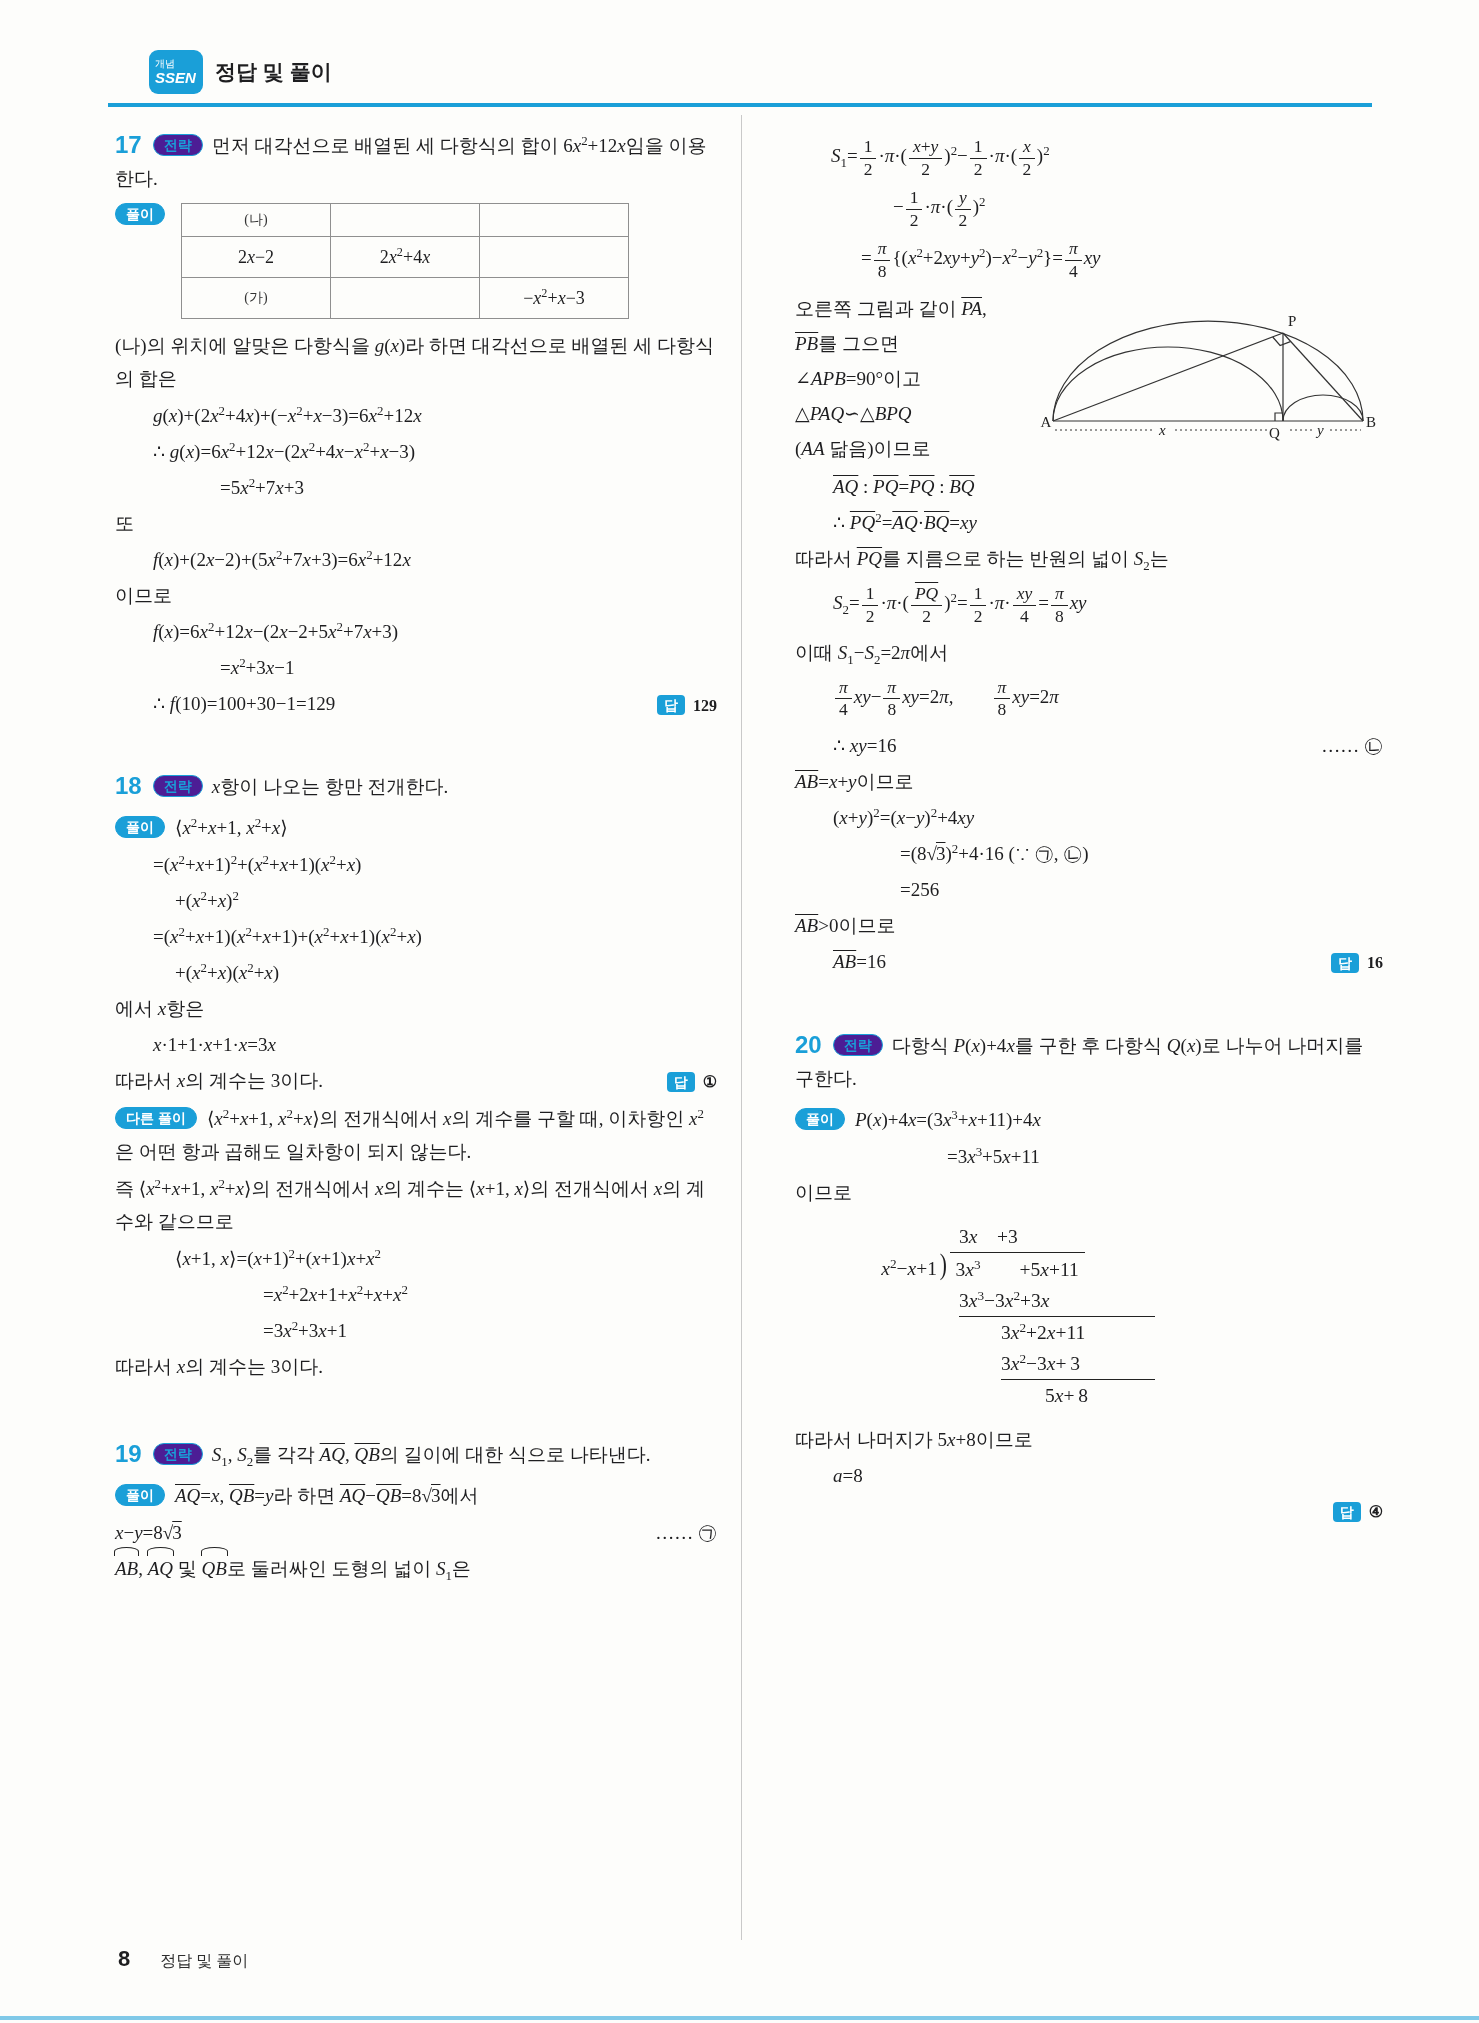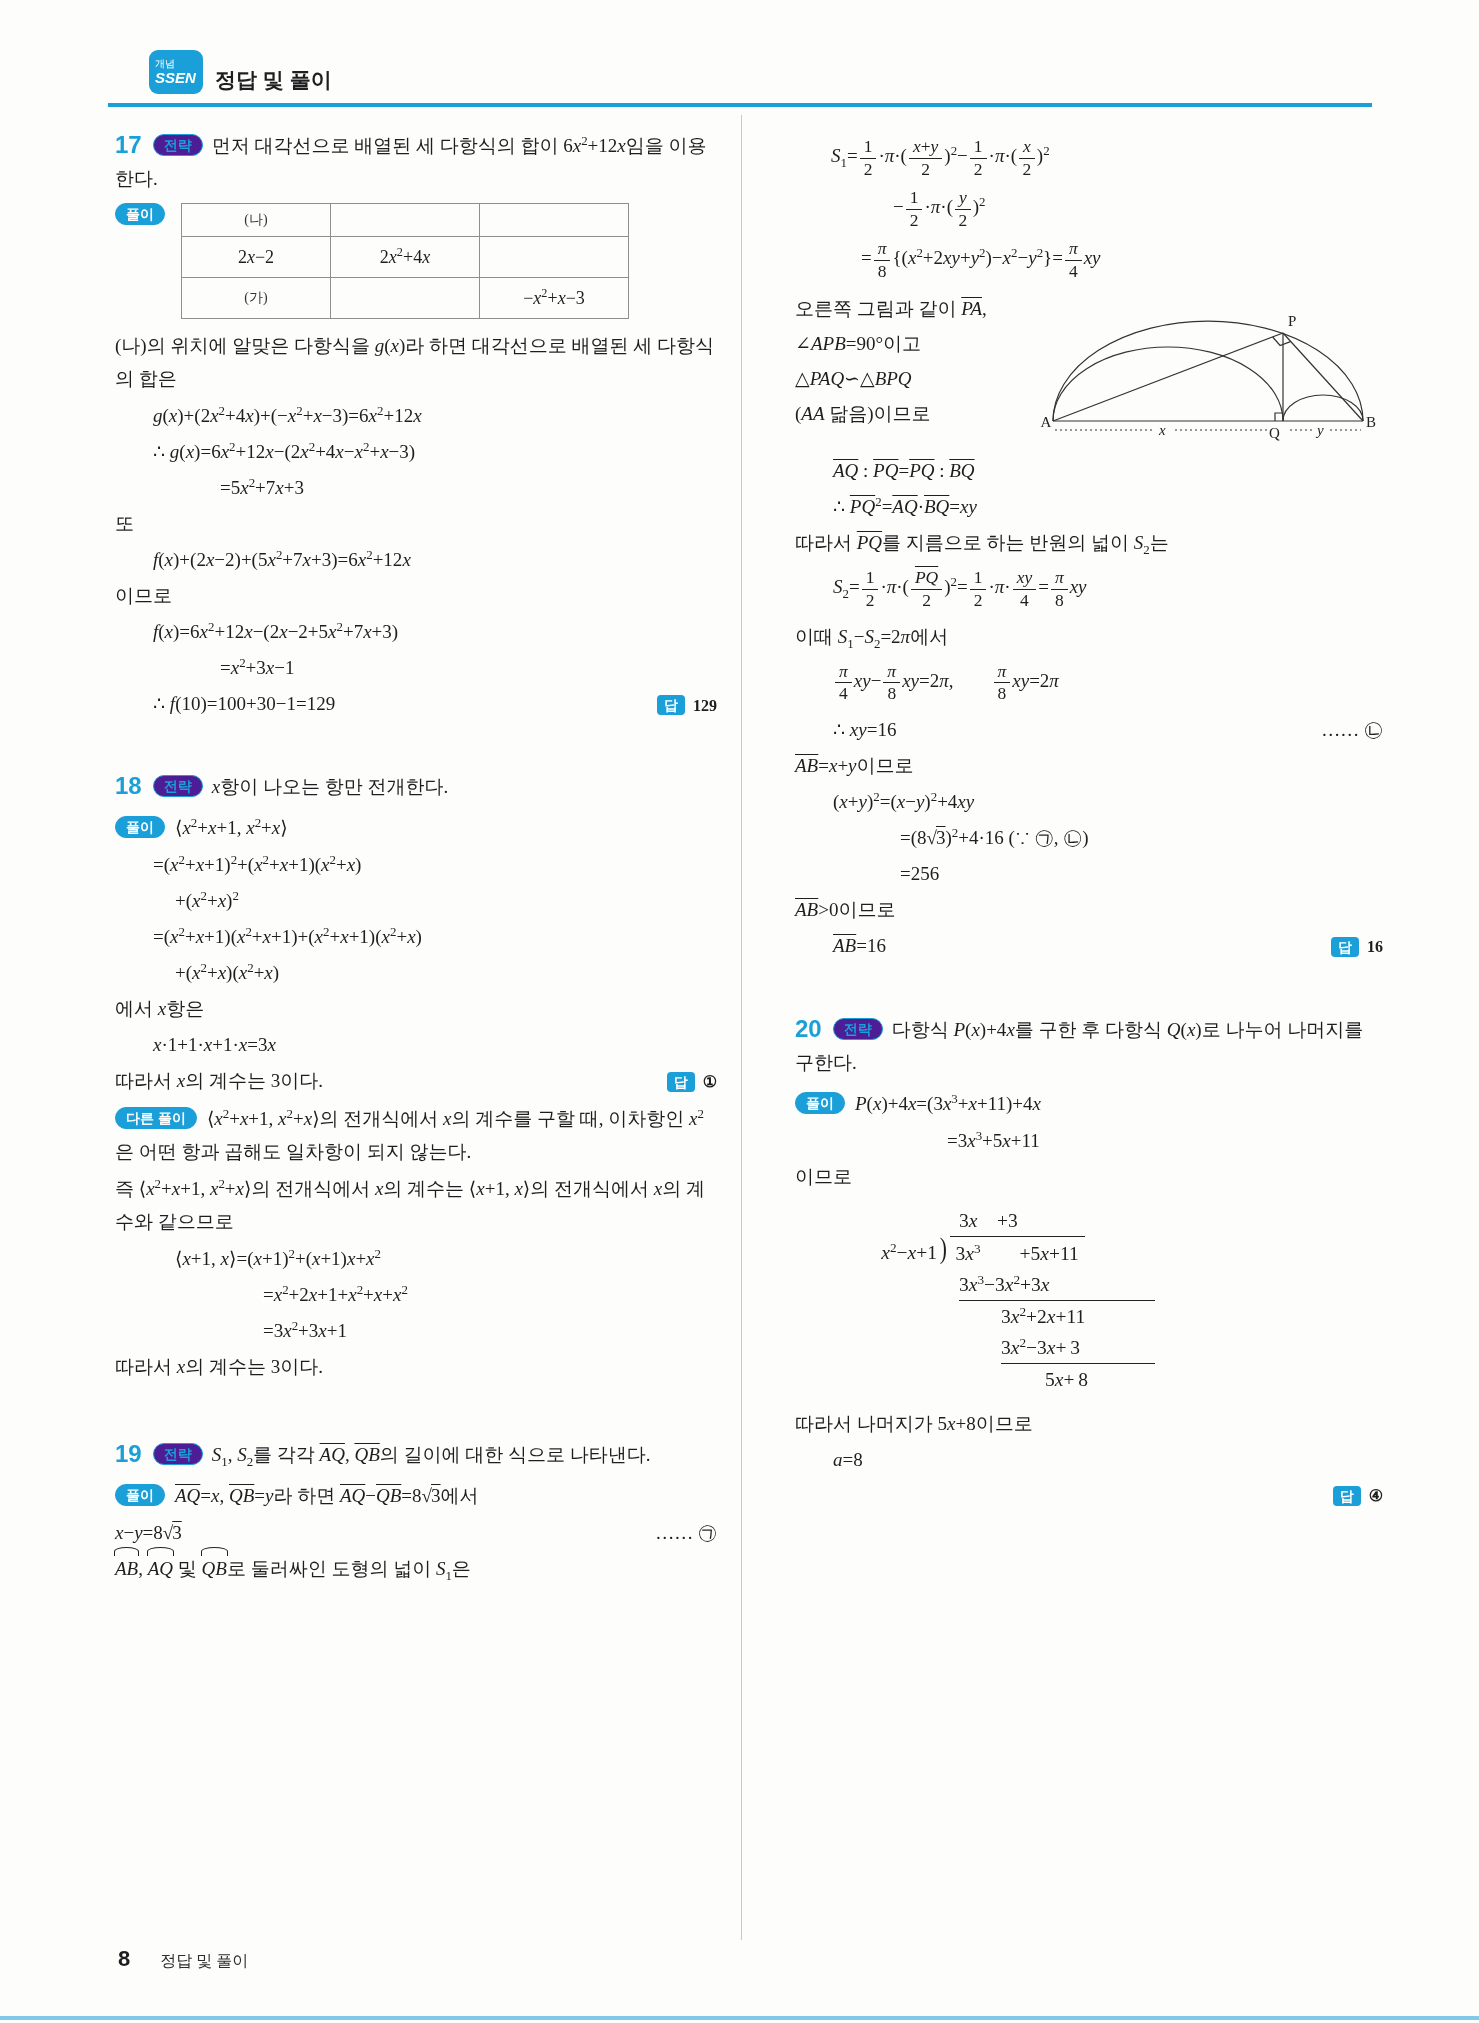--- a/index.html
+++ b/index.html
@@ -3,21 +3,21 @@
 <meta charset="utf-8">
 <style>
   *{margin:0;padding:0;box-sizing:border-box;}
   html,body{width:1479px;height:2023px;}
   body{position:relative;background:#fdfdfb;color:#1e1e20;
        font-family:"Liberation Serif","DejaVu Serif",serif;font-size:19px;overflow:hidden;}
   i{font-style:italic;}
 
   
   .page-header{position:absolute;left:108px;top:50px;width:1264px;}
-  .hrow{display:flex;align-items:flex-end;gap:12px;padding-left:41px;}
+  .hrow{display:flex;align-items:center;gap:12px;padding-left:41px;}
   .logo{width:54px;height:44px;background:#1a9fd8;border-radius:9px;color:#fff;
         display:flex;flex-direction:column;justify-content:center;padding:3px 6px;
         font-family:"Liberation Sans",sans-serif;}
   .logo .l1{font-size:10px;line-height:1.1;}
   .logo .l2{font-size:15px;font-weight:bold;font-style:italic;line-height:1.2;}
   .htitle{font-family:"Liberation Sans",sans-serif;font-weight:bold;font-size:21px;color:#1e1e20;}
   .hrule{margin-top:9px;height:4px;background:#1a9fd8;}
   .vdivider{position:absolute;left:741px;top:115px;height:1825px;width:1px;background:#c9c9c9;}
   .bottom-rule{position:absolute;left:0;top:2016px;width:1479px;height:4px;background:#1a9fd8;opacity:.55;}
 
@@ -229,20 +229,21 @@
               <text x="8" y="141" text-anchor="middle">A</text>
               <text x="333" y="141" text-anchor="middle">B</text>
               <text x="250" y="40">P</text>
               <text x="231" y="152">Q</text>
               <text x="121" y="149" font-style="italic">x</text>
               <text x="279" y="149" font-style="italic">y</text>
             </g>
           </svg>
         </div>
         <div class="tline">오른쪽 그림과 같이 <span class="ov"><i>PA</i></span>,</div>
+        <div class="tline"><span class="ov"><i>PB</i></span>를 그으면</div>
         <div class="tline">∠<i>APB</i>=90°이고</div>
         <div class="tline">△<i>PAQ</i>∽△<i>BPQ</i></div>
         <div class="tline">(<i>AA</i> 닮음)이므로</div>
       </div>
       <div class="clear"></div>
 
       <div class="mline ind1"><span class="ov"><i>AQ</i></span> : <span class="ov"><i>PQ</i></span>=<span class="ov"><i>PQ</i></span> : <span class="ov"><i>BQ</i></span></div>
       <div class="mline ind1">∴ <span class="ov"><i>PQ</i></span><sup>2</sup>=<span class="ov"><i>AQ</i></span>·<span class="ov"><i>BQ</i></span>=<i>xy</i></div>
       <div class="tline">따라서 <span class="ov"><i>PQ</i></span>를 지름으로 하는 반원의 넓이 <i>S</i><sub>2</sub>는</div>
       <div class="mline mfrac ind1"><i>S</i><sub>2</sub>=<span class="frac"><span class="fn">1</span><span class="fd">2</span></span>·<i>π</i>·(<span class="frac"><span class="fn"><span class="ov"><i>PQ</i></span></span><span class="fd">2</span></span>)<sup>2</sup>=<span class="frac"><span class="fn">1</span><span class="fd">2</span></span>·<i>π</i>·<span class="frac"><span class="fn"><i>xy</i></span><span class="fd">4</span></span>=<span class="frac"><span class="fn"><i>π</i></span><span class="fd">8</span></span><i>xy</i></div>

